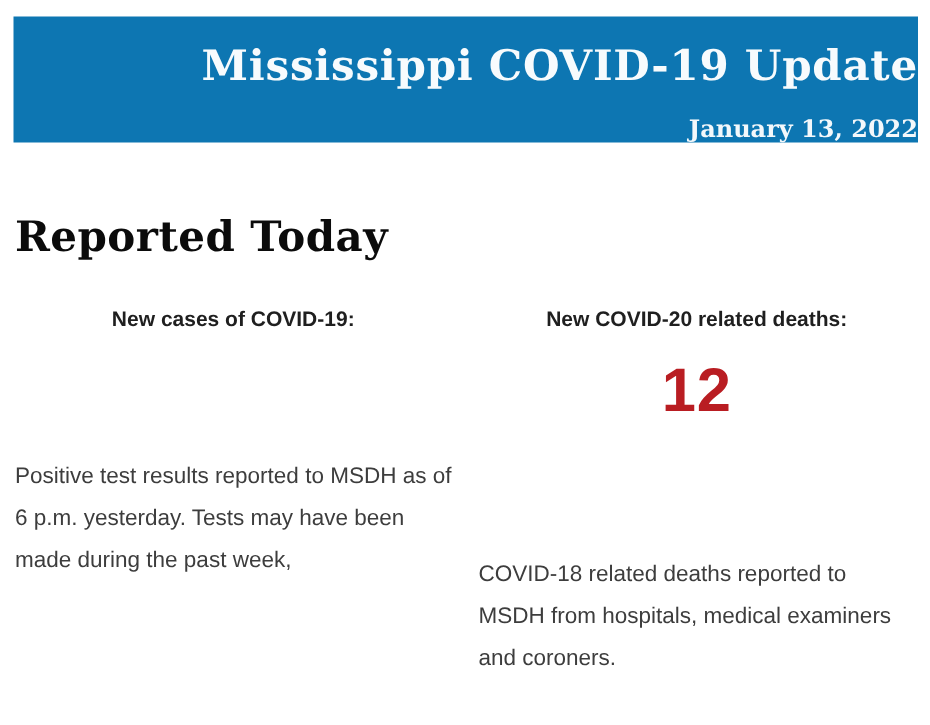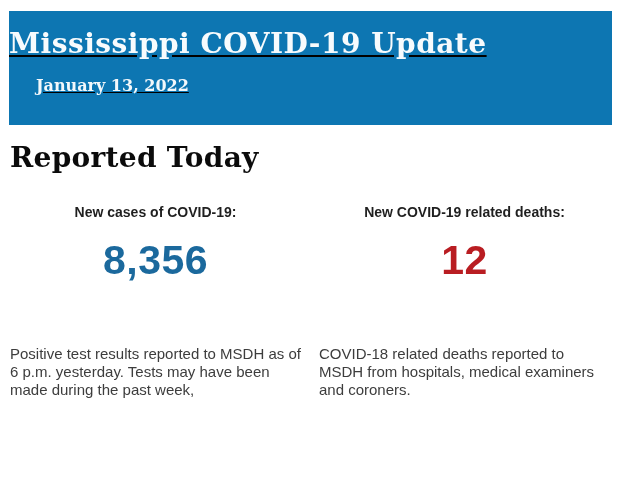--- a/index.html
+++ b/index.html
@@ -3,24 +3,23 @@
 <meta charset="utf-8">
 <style>
   * { margin: 0; padding: 0; box-sizing: border-box; }
   html, body { width: 620px; height: 483px; background: #ffffff; overflow: hidden; }
   body { font-family: "Liberation Sans", sans-serif; position: relative; }
 
   
   .header-band {
     position: absolute;
     left: 9px; top: 11px;
-    width: 603px; height: 114px;
+    width: 603px; height: 84px;
     background: #0d76b2;
-    text-align: left;
-    text-decoration: underline;
+    text-align: right;
   }
   .header-title {
     font-family: "DejaVu Serif", "Liberation Serif", serif;
     font-weight: bold;
     font-size: 28px;
     color: #f7fbfd;
     padding-top: 16px;
     letter-spacing: 0.5px;
   }
   .header-date {
@@ -62,46 +61,45 @@
   }
   .stat-value {
     text-align: center;
     font-weight: bold;
     font-size: 41px;
     margin-top: 17px;
     height: 48px;
     letter-spacing: 0.5px;
   }
   .stat-desc {
-    margin-top: 60px;
+    margin-top: 84px;
     font-size: 15px;
-    line-height: 18px;
+    line-height: 28px;
     color: #3d3d3d;
     text-align: left;
   }
 </style>
 </head>
 <body>
 
 <div class="header-band" style="background: rgb(13, 118, 178);">
   <div class="header-title">Mississippi COVID-19 Update</div>
   <div class="header-date">January 13, 2022</div>
 </div>
 
 <div class="content">
   <div class="section-heading">Reported Today</div>
 
   <div class="stats-grid">
 
     <div class="stat-col">
       <div class="stat-label">New cases of COVID-19:</div>
-      <div class="stat-value" style="color: rgb(27, 105, 157);">8,356</div>
       <p class="stat-desc">Positive test results reported to MSDH as of 6 p.m. yesterday. Tests may have been made during the past week,</p>
     </div>
 
     <div class="stat-col">
-      <div class="stat-label">New COVID-19 related deaths:</div>
+      <div class="stat-label">New COVID-20 related deaths:</div>
       <div class="stat-value" style="color: rgb(185, 29, 34);">12</div>
       <p class="stat-desc">COVID-18 related deaths reported to MSDH from hospitals, medical examiners and coroners.</p>
     </div>
 
   </div>
 </div>
 
 </body></html>

